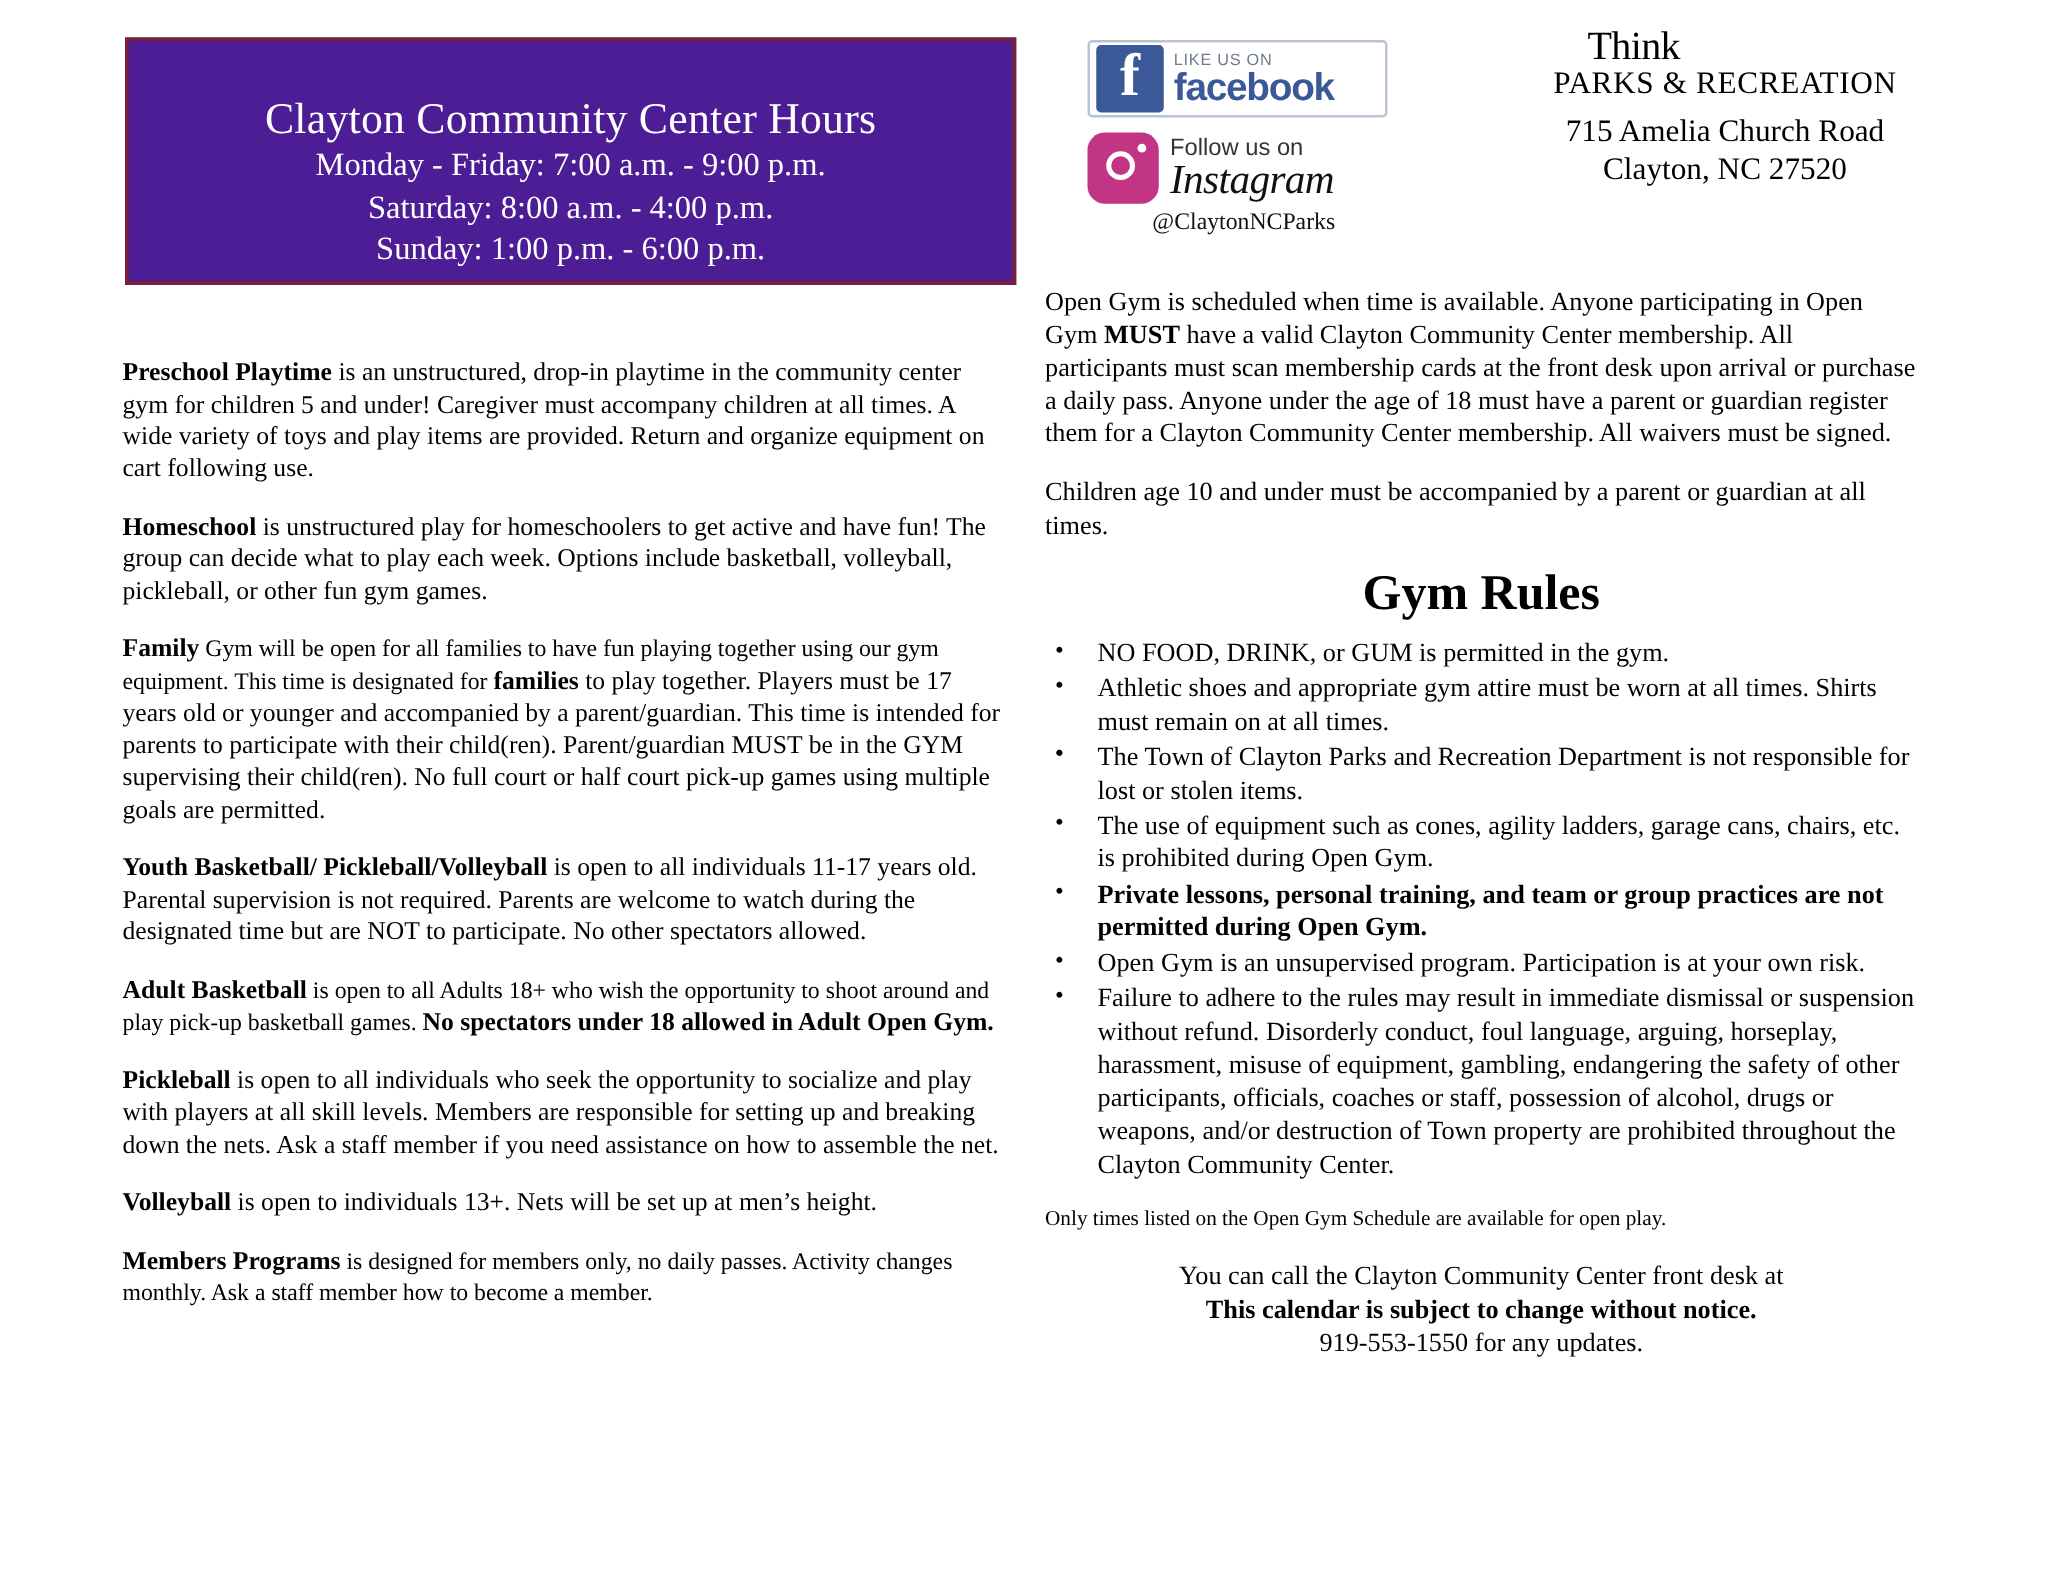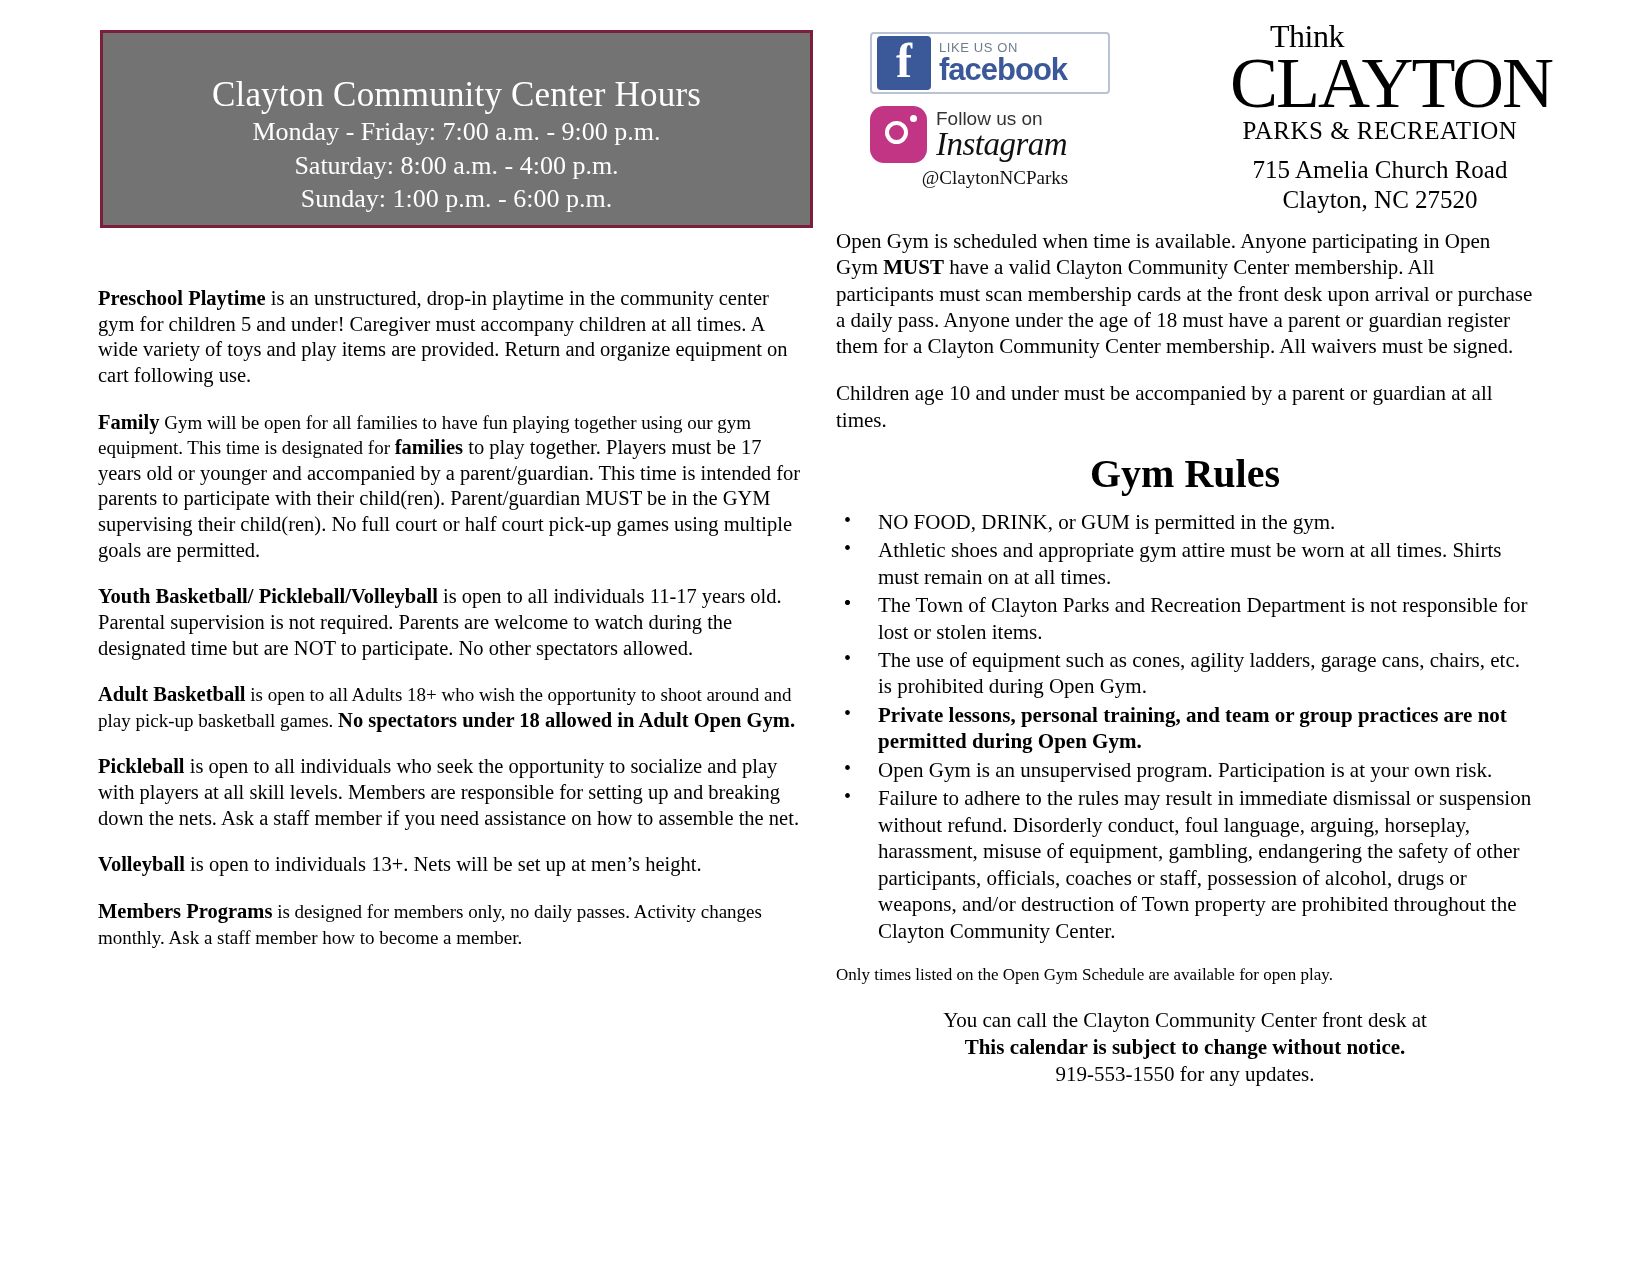--- a/index.html
+++ b/index.html
@@ -16,21 +16,21 @@
     overflow: hidden;
   }
 
   
   .hours-box {
     position: absolute;
     left: 100px;
     top: 30px;
     width: 713px;
     height: 198px;
-    background: #737373;
+    background: #4c1d95;
     border: 3px solid #7b1f3a;
     box-sizing: border-box;
     text-align: center;
     color: #ffffff;
   }
   .hours-title {
     font-size: 35px;
     line-height: 1.15;
     padding-top: 42px;
     letter-spacing: 0.2px;
@@ -261,30 +261,30 @@
     <div class="ig-text">
       <div class="ig-follow">Follow us on</div>
       <div class="ig-word">Instagram</div>
     </div>
   </div>
   <div class="ig-handle">@ClaytonNCParks</div>
 </div>
 
 <div class="brand">
   <div class="brand-think">Think</div>
-  <div class="brand-clayton">CLAYTON</div>
   <div class="brand-sub">PARKS &amp; RECREATION</div>
   <div class="brand-addr">715 Amelia Church Road</div>
   <div class="brand-addr" style="margin-top:0">Clayton, NC 27520</div>
 </div>
 
 <div class="col-left">
 
   <p class="p"><b>Preschool Playtime</b><span> is an unstructured, drop-in playtime in the community center gym for children 5 and under! Caregiver must accompany children at all times. A wide variety of toys and play items are provided. Return and organize equipment on cart following use.</span></p>
 
+  <p class="p"><b>Homeschool</b><span> is unstructured play for homeschoolers to get active and have fun!  The group can decide what to play each week. Options include basketball, volleyball, pickleball, or other fun gym games.</span></p>
 
   <p class="p"><b>Family</b><span class="small"> Gym will be open for all families to have fun playing together using our gym equipment. This time is designated for </span><b>families</b><span> to play together. Players must be 17 years old or younger and accompanied by a parent/guardian.  This time is intended for parents to participate with their child(ren).  Parent/guardian MUST be in the GYM supervising their child(ren).  No full court or half court pick-up games using multiple goals are permitted.</span></p>
 
   <p class="p"><b>Youth Basketball/ Pickleball/Volleyball</b><span> is open to all individuals 11-17 years old. Parental supervision is not required. Parents are welcome to watch during the designated time but are NOT to participate. No other spectators allowed.</span></p>
 
   <p class="p"><b>Adult Basketball</b><span class="small"> is open to all Adults 18+ who wish the opportunity to shoot around and play pick-up basketball games. </span><b>No spectators under 18 allowed in Adult Open Gym.</b></p>
 
   <p class="p"><b>Pickleball</b><span> is open to all individuals who seek the opportunity to socialize and play with players at all skill levels. Members are responsible for setting up and breaking down the nets. Ask a staff member if you need assistance on how to assemble the net.</span></p>
 
   <p class="p"><b>Volleyball</b><span> is open to individuals 13+. Nets will be set up at men’s height.</span></p>

